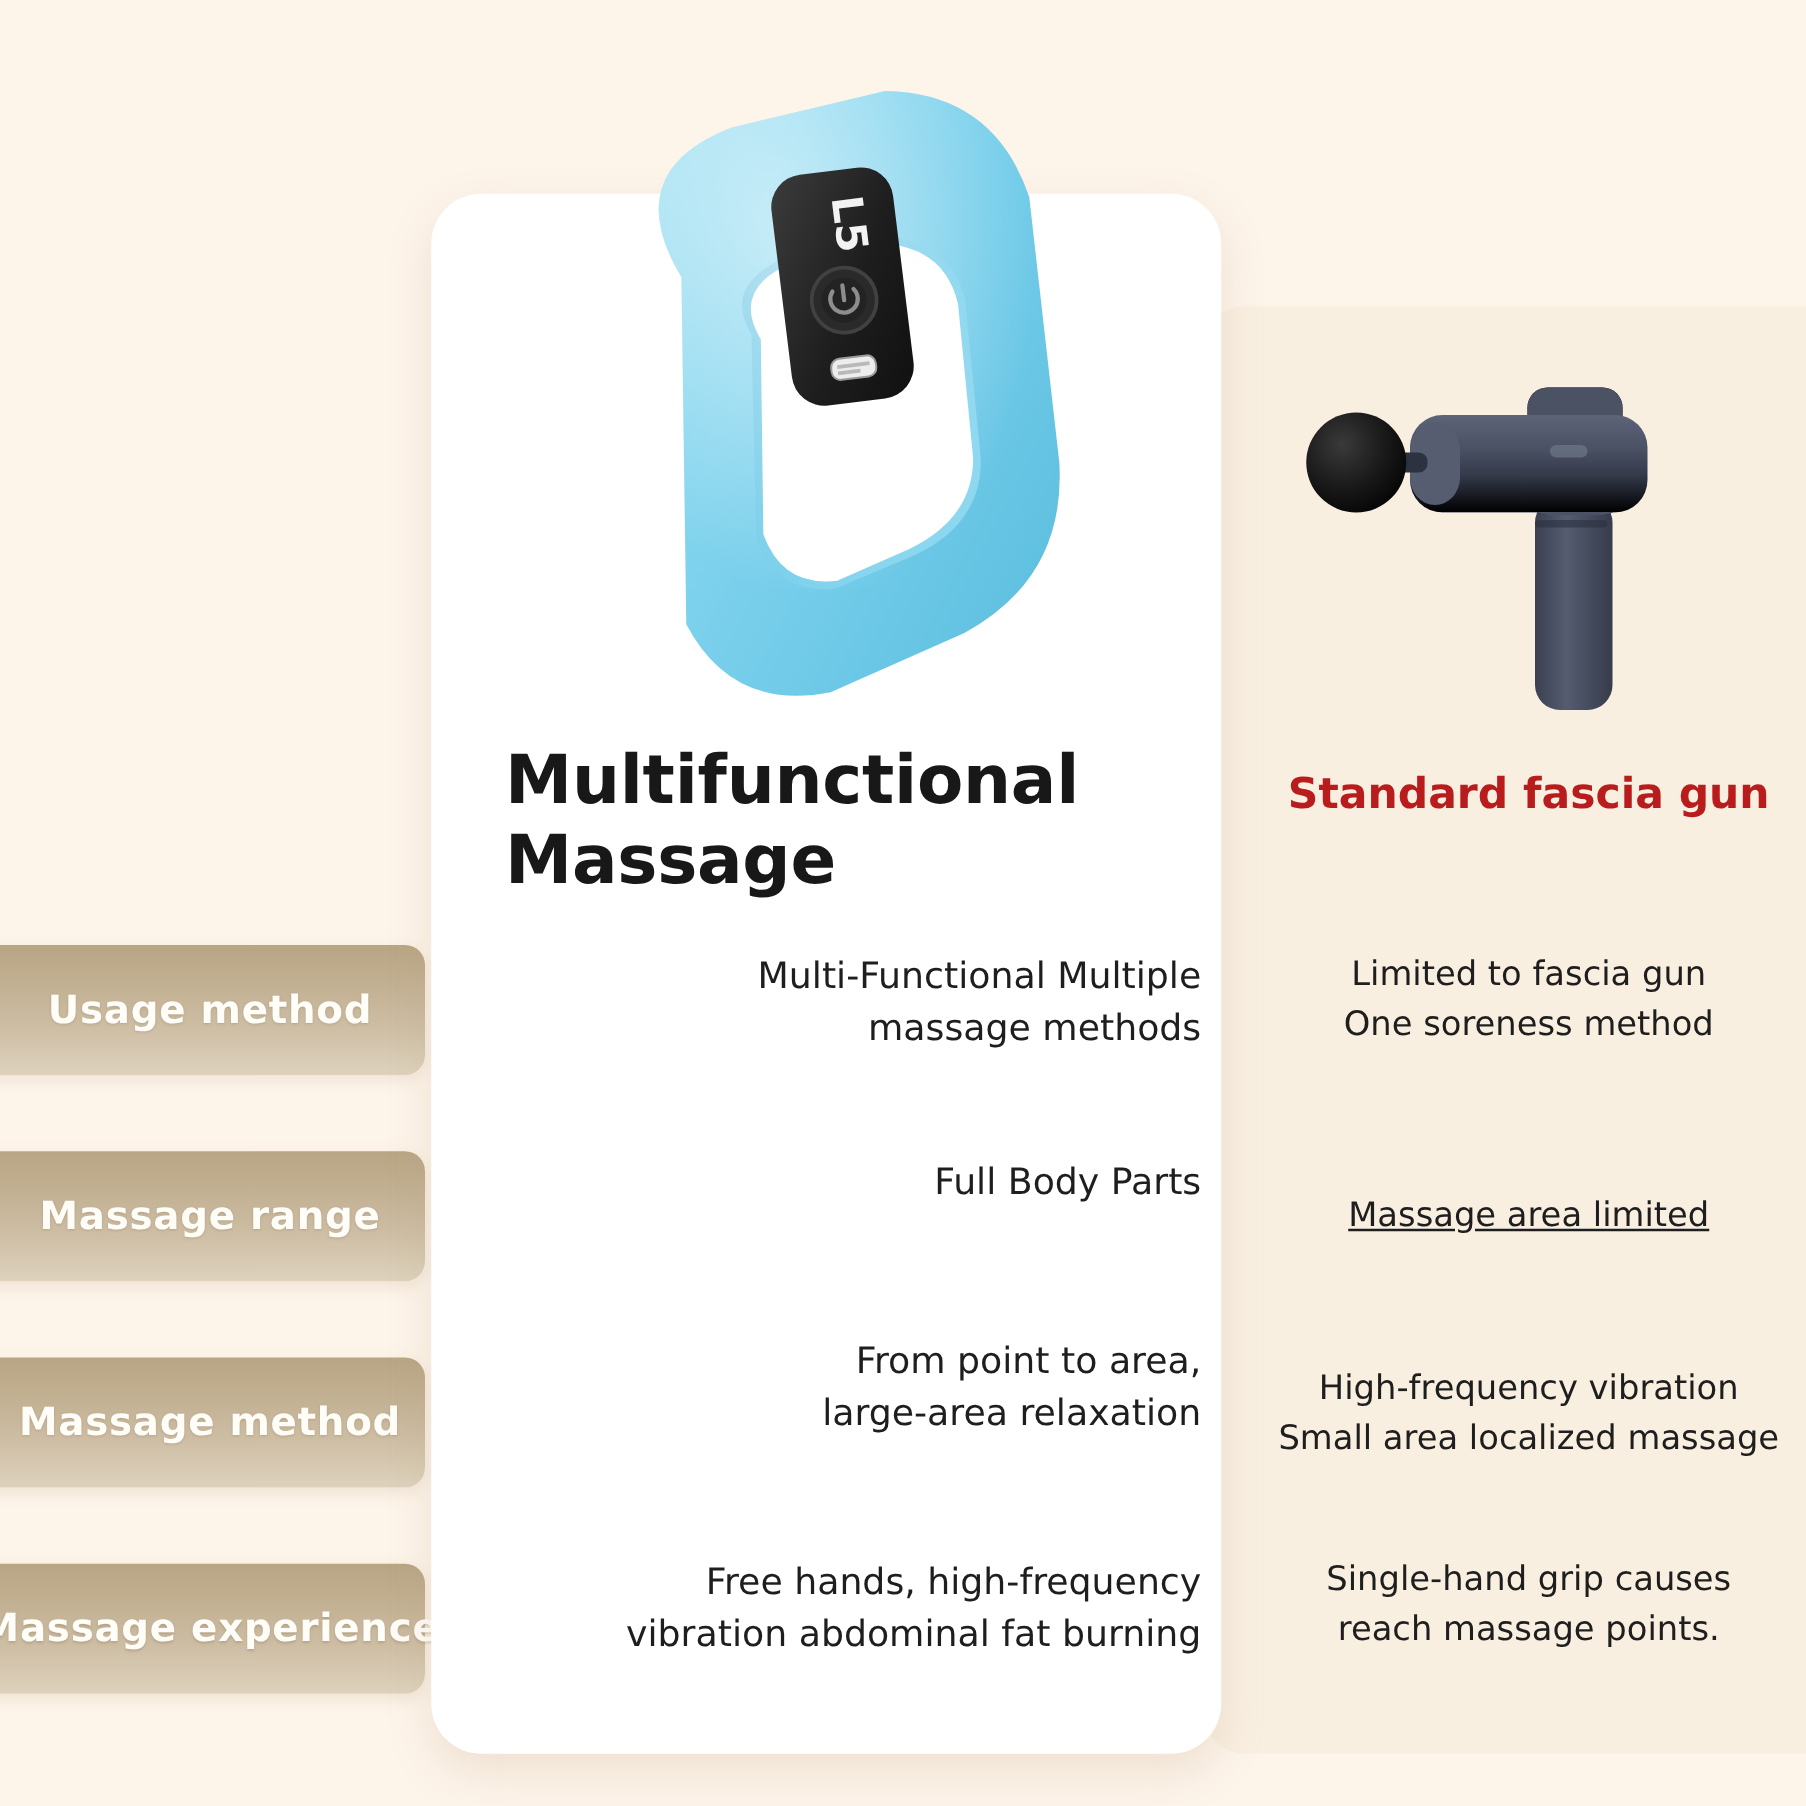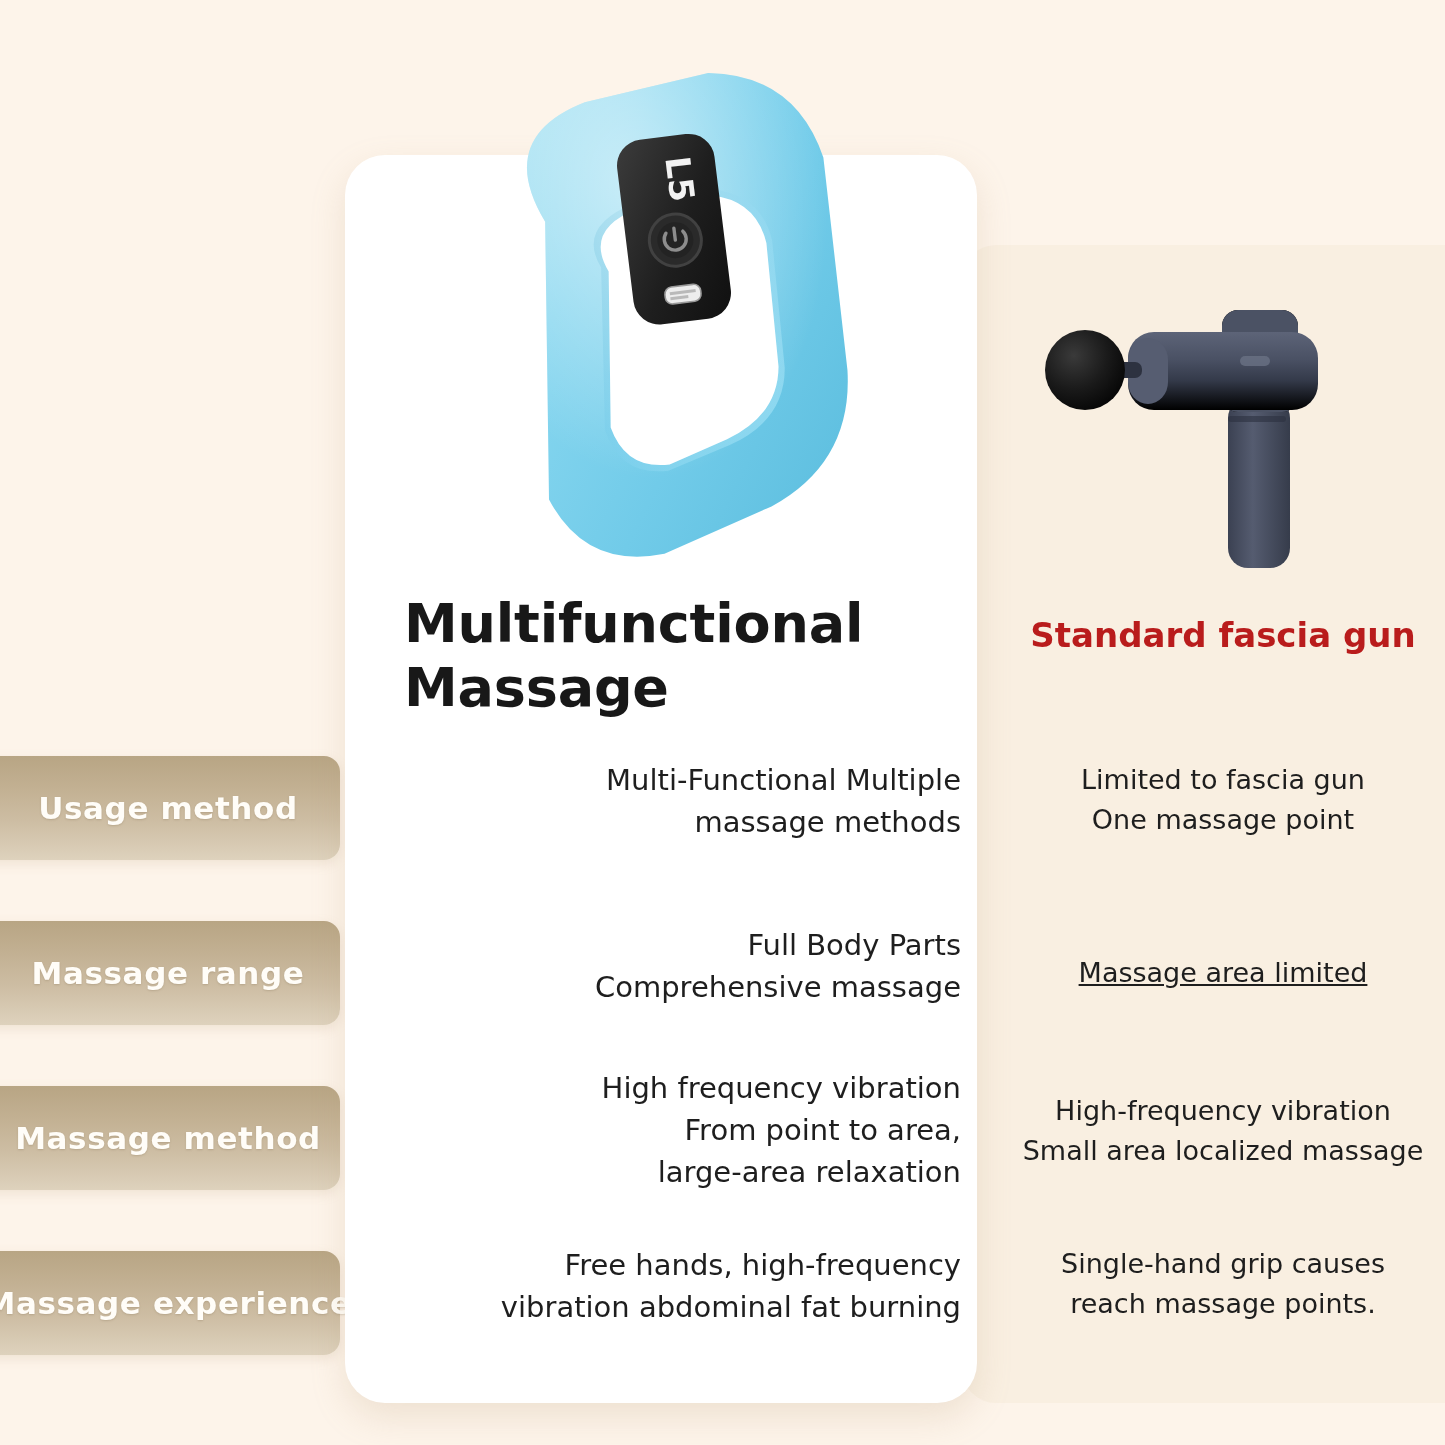--- a/index.html
+++ b/index.html
@@ -220,24 +220,22 @@
 <div class="card-title">
   <span class="line">Multifunctional Massage</span>
 </div>
 
 <div class="center-row center-row-0">
   <span class="line">Multi-Functional Multiple</span>
   <span class="line">massage methods</span>
 </div>
 <div class="center-row center-row-1">
   <span class="line">Full Body Parts</span>
-  <span class="line">Comprehensive massage</span>
 </div>
 <div class="center-row center-row-2">
-  <span class="line">High frequency vibration</span>
   <span class="line">From point to area,</span>
   <span class="line">large-area relaxation</span>
 </div>
 <div class="center-row center-row-3">
   <span class="line">Free hands, high-frequency</span>
   <span class="line">vibration abdominal fat burning</span>
 </div>
 
 <div class="gun-wrap">
   <svg class="gun-svg" viewBox="0 0 360 300" xmlns="http://www.w3.org/2000/svg">
@@ -276,21 +274,21 @@
 
     <rect x="200" y="66" width="30" height="10" rx="5" fill="#6c7487" opacity=".75"></rect>
     <rect x="188" y="126" width="58" height="6" rx="3" fill="#2c3140" opacity=".6"></rect>
   </svg>
 </div>
 
 <div class="right-title">Standard fascia gun</div>
 
 <div class="right-row right-row-0">
   <span class="line">Limited to fascia gun</span>
-  <span class="line">One massage point</span>
+  <span class="line">One soreness method</span>
 </div>
 <div class="right-row right-row-1">
   <span class="line">Massage area limited</span>
 </div>
 <div class="right-row right-row-2">
   <span class="line">High-frequency vibration</span>
   <span class="line">Small area localized massage</span>
 </div>
 <div class="right-row right-row-3">
   <span class="line">Single-hand grip causes</span>

